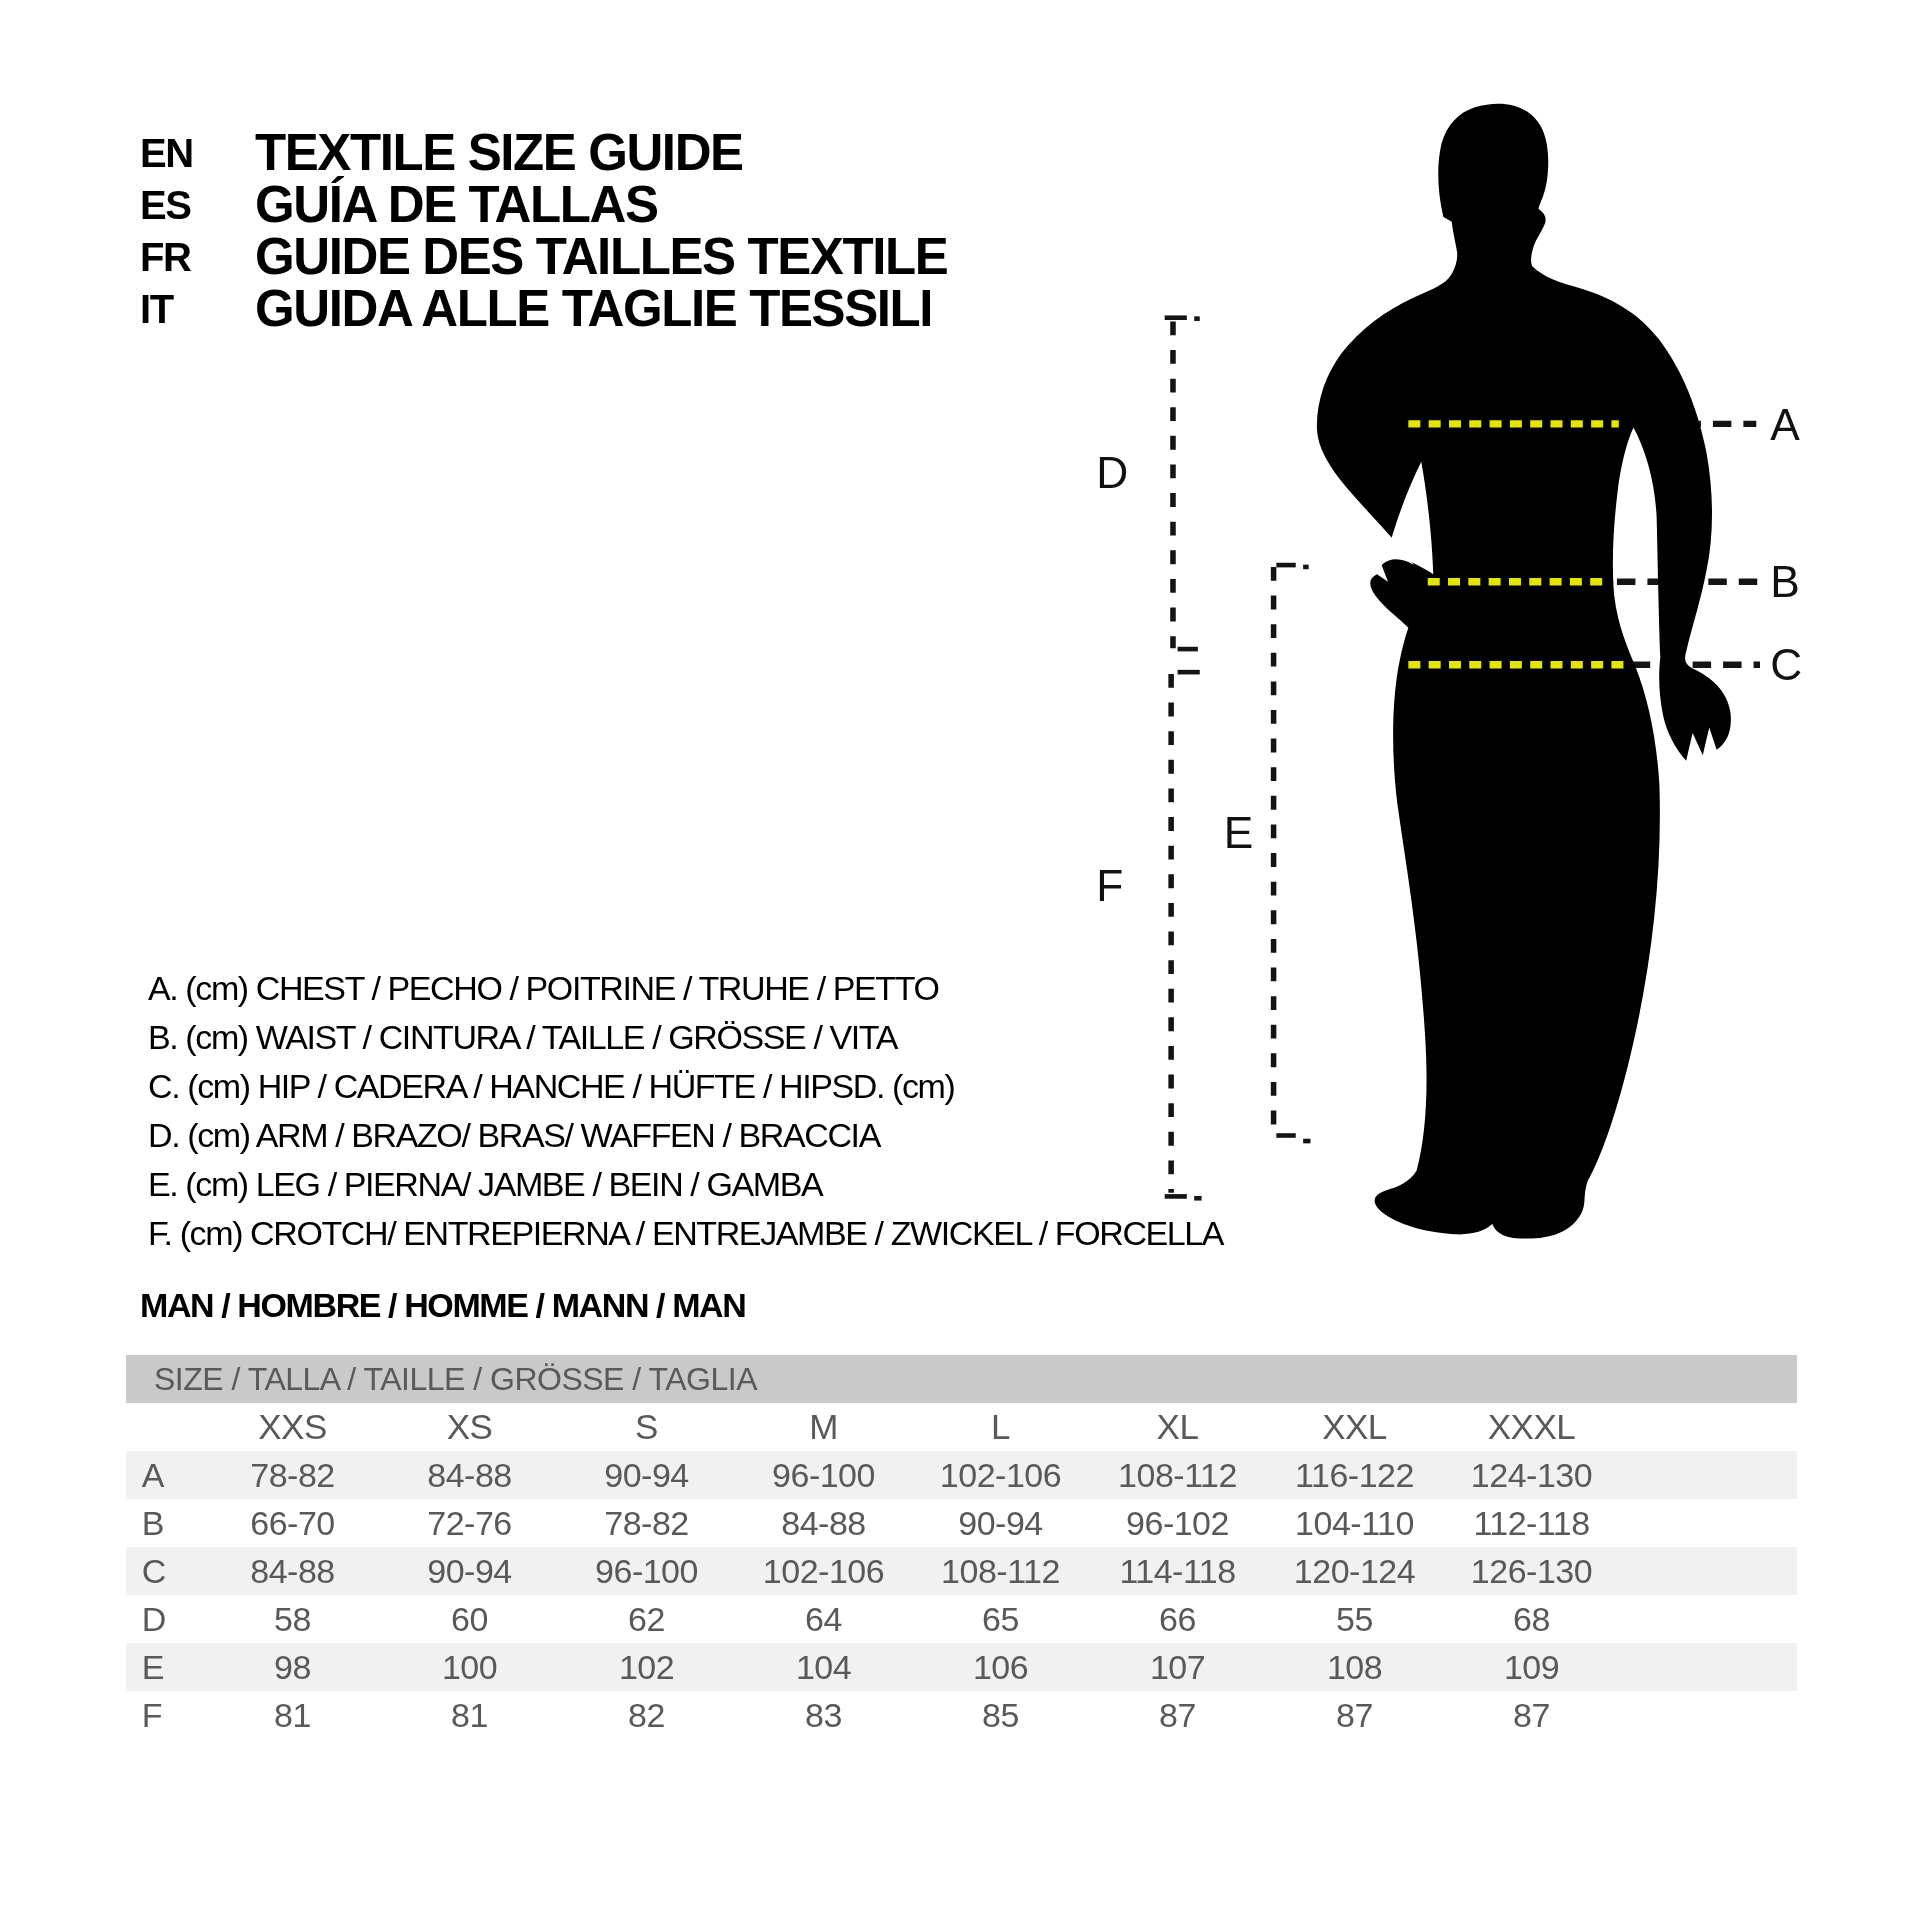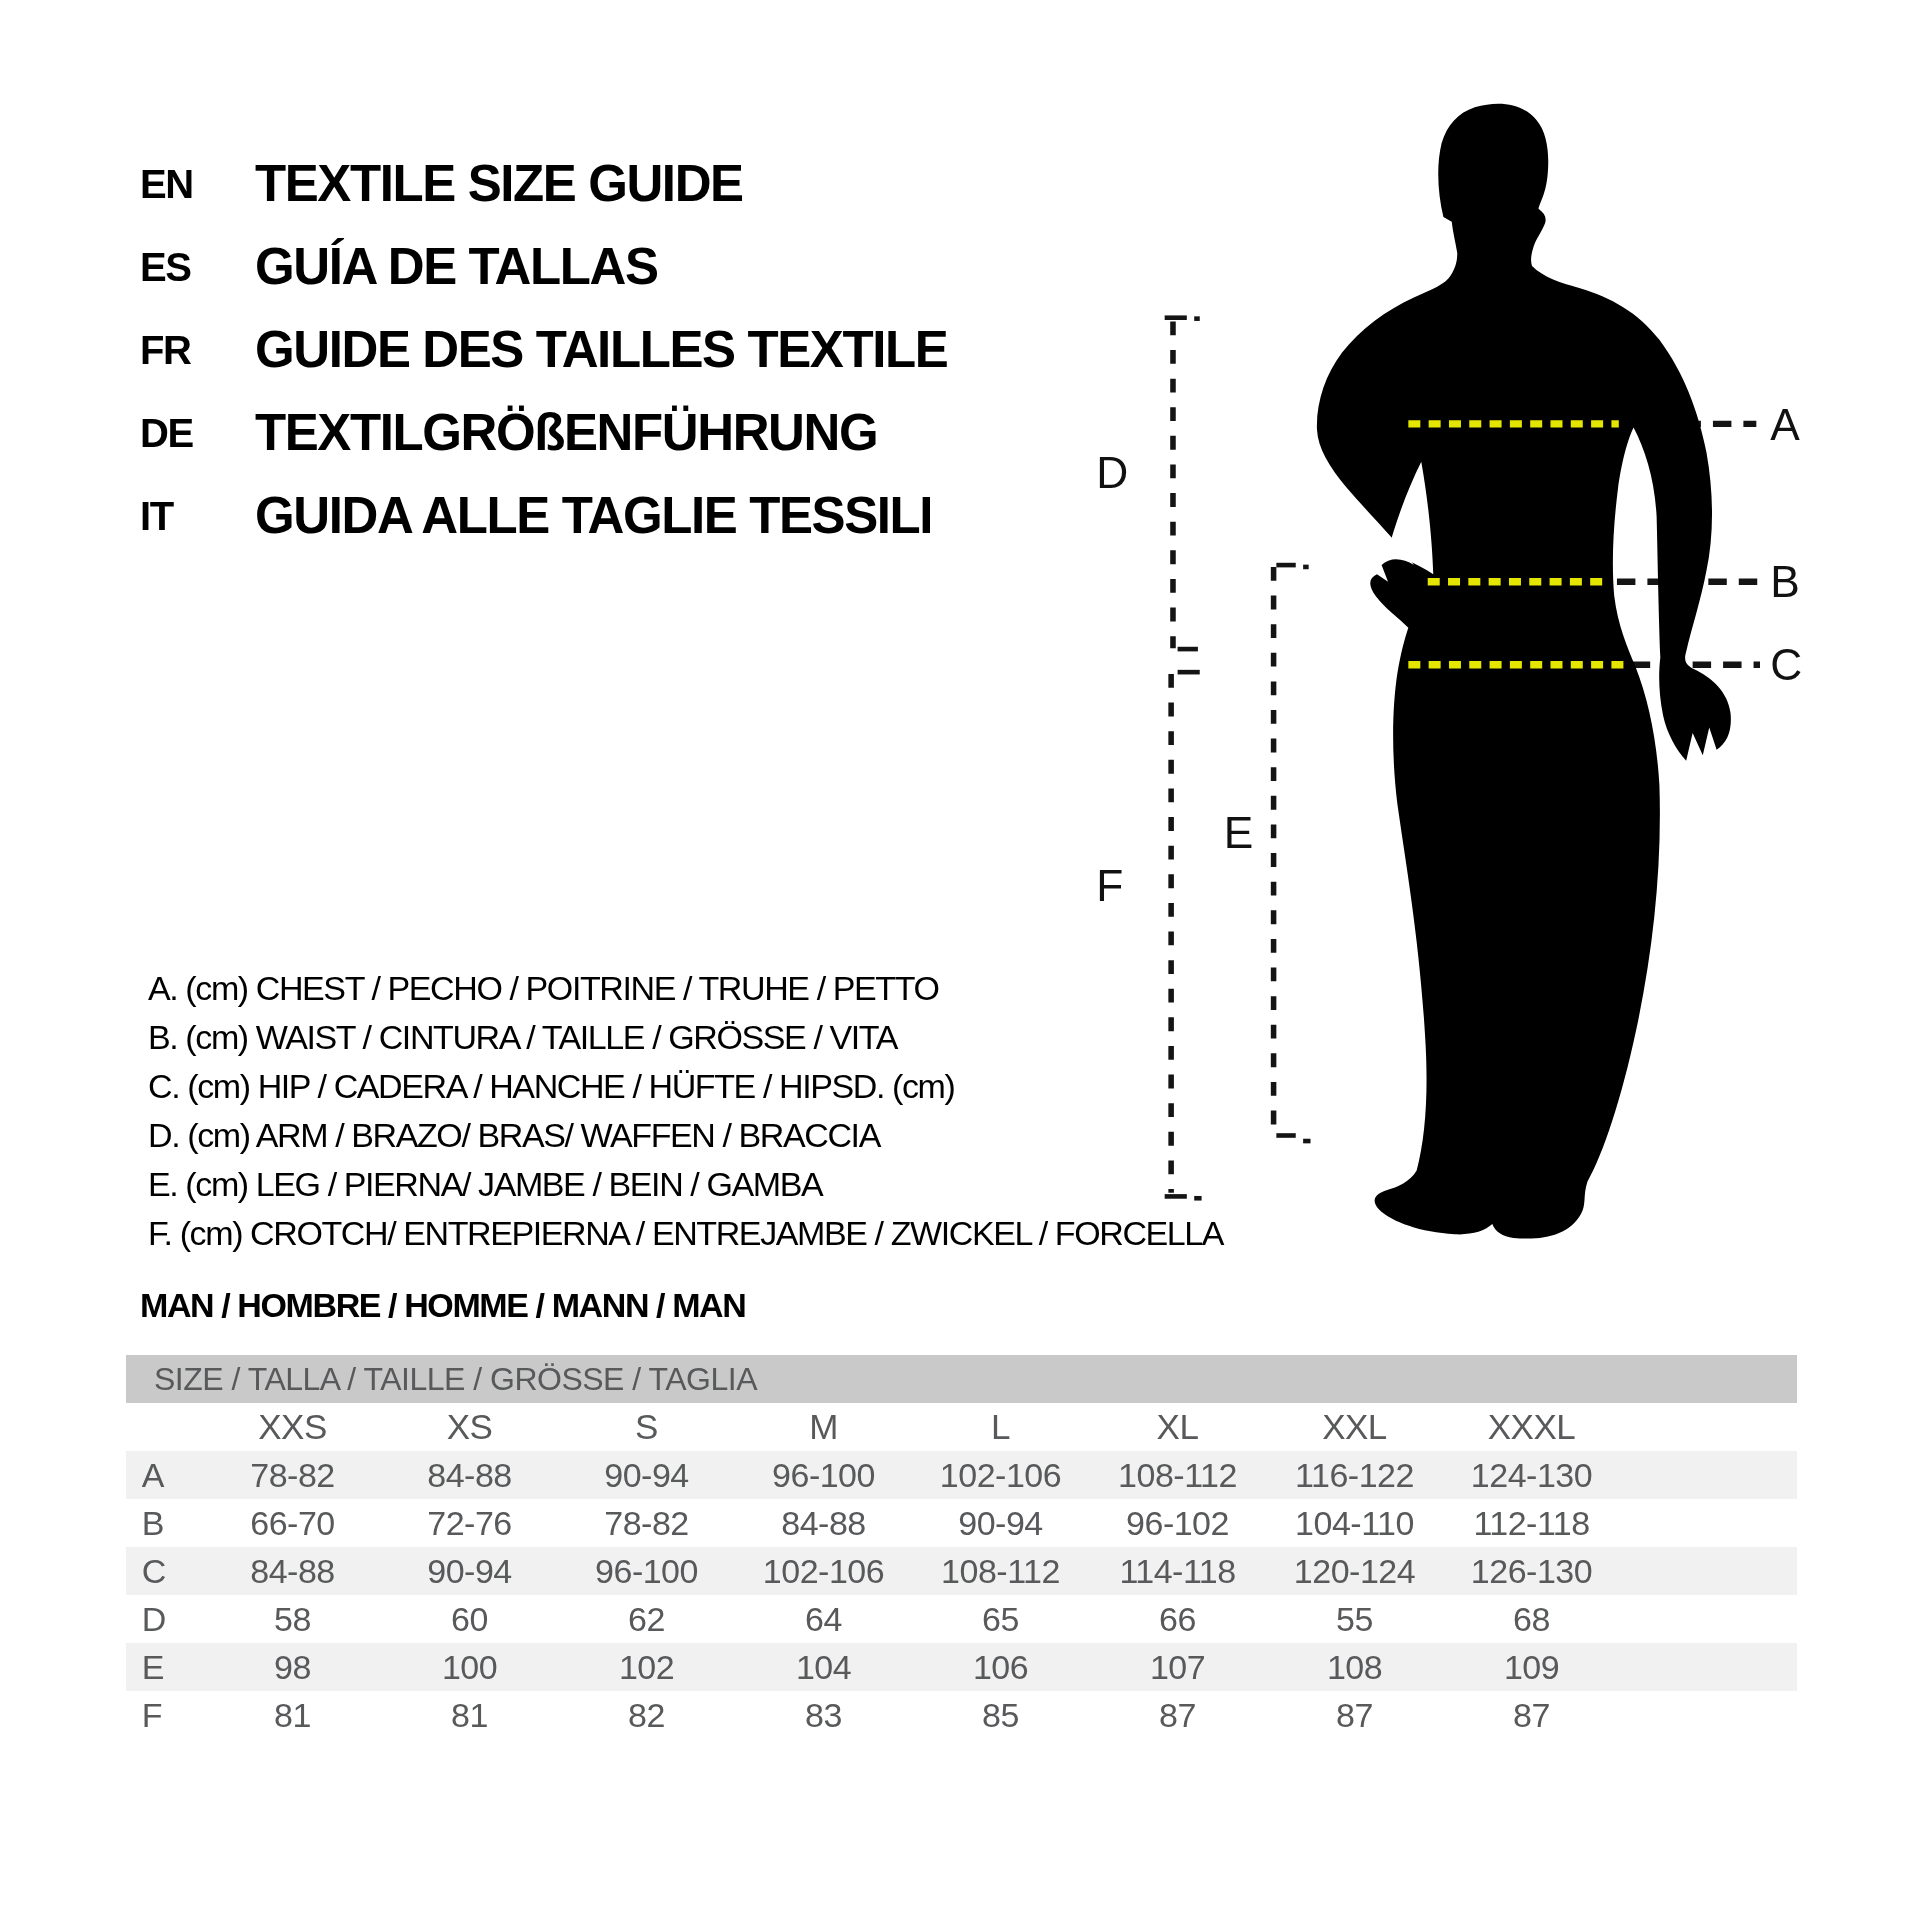--- a/index.html
+++ b/index.html
@@ -11,21 +11,21 @@
     --table_text:#58595b;
     --text:#000000;
   }
   html,body{margin:0;padding:0;background:#fff;}
   .canvas{
     position:relative;width:1923px;height:1923px;background:#fff;overflow:hidden;
     font-family:"Liberation Sans", sans-serif;color:var(--text);
   }
   
   .lang-block{position:absolute;left:140px;top:127px;}
-  .lang-row{display:flex;height:52px;line-height:52px;margin-top:31px;}
+  .lang-row{display:flex;height:52px;line-height:52px;}
   .lang-code{width:115px;font-size:40px;font-weight:700;letter-spacing:-1.4px;}
   .lang-title{font-size:51px;font-weight:700;letter-spacing:-1.4px;white-space:nowrap;}
   
   .legend-block{position:absolute;left:140px;top:964px;}
   .legend-row{height:49px;line-height:49px;font-size:34px;font-weight:400;letter-spacing:-1.4px;white-space:nowrap;margin-left:8px;}
   .gender-line{position:absolute;left:140px;top:1285px;height:41px;line-height:41px;font-size:34px;font-weight:700;letter-spacing:-1.4px;text-align:right;}
   
   .size-table{position:absolute;left:126px;top:1355px;width:1671px;color:var(--table_text);}
   .size-table-header{height:48px;line-height:48px;background:var(--table_header_bg);
     padding-left:28px;font-size:32px;letter-spacing:-0.5px;box-sizing:border-box;}
@@ -54,24 +54,20 @@
       <span class="lang-code">EN</span>
       <span class="lang-title">TEXTILE SIZE GUIDE</span>
     </div>
     <div class="lang-row">
       <span class="lang-code">ES</span>
       <span class="lang-title">GUÍA DE TALLAS</span>
     </div>
     <div class="lang-row">
       <span class="lang-code">FR</span>
       <span class="lang-title">GUIDE DES TAILLES TEXTILE</span>
-    </div>
-    <div class="lang-row">
-      <span class="lang-code">DE</span>
-      <span class="lang-title">TEXTILGRÖßENFÜHRUNG</span>
     </div>
     <div class="lang-row">
       <span class="lang-code">IT</span>
       <span class="lang-title">GUIDA ALLE TAGLIE TESSILI</span>
     </div>
   </div>
 
   <div class="legend-block">
     <div class="legend-row">A. (cm) CHEST / PECHO / POITRINE / TRUHE / PETTO</div>
     <div class="legend-row">B. (cm) WAIST / CINTURA / TAILLE / GRÖSSE / VITA</div>

